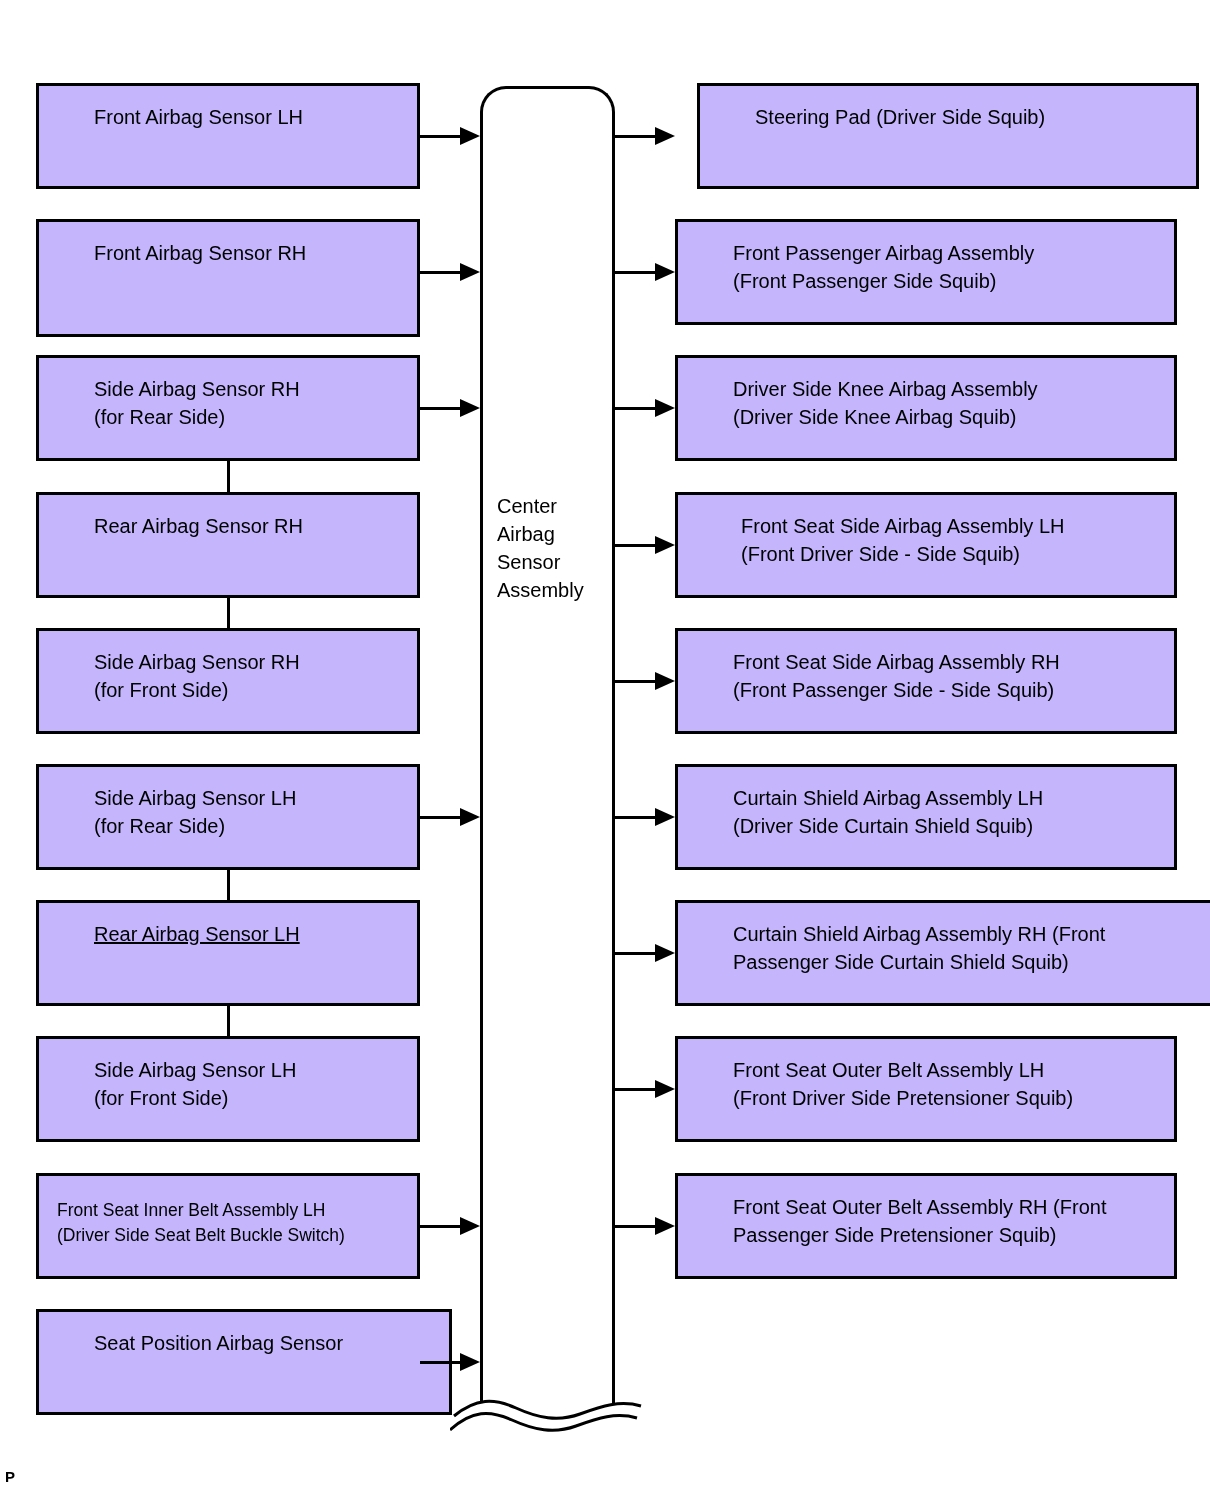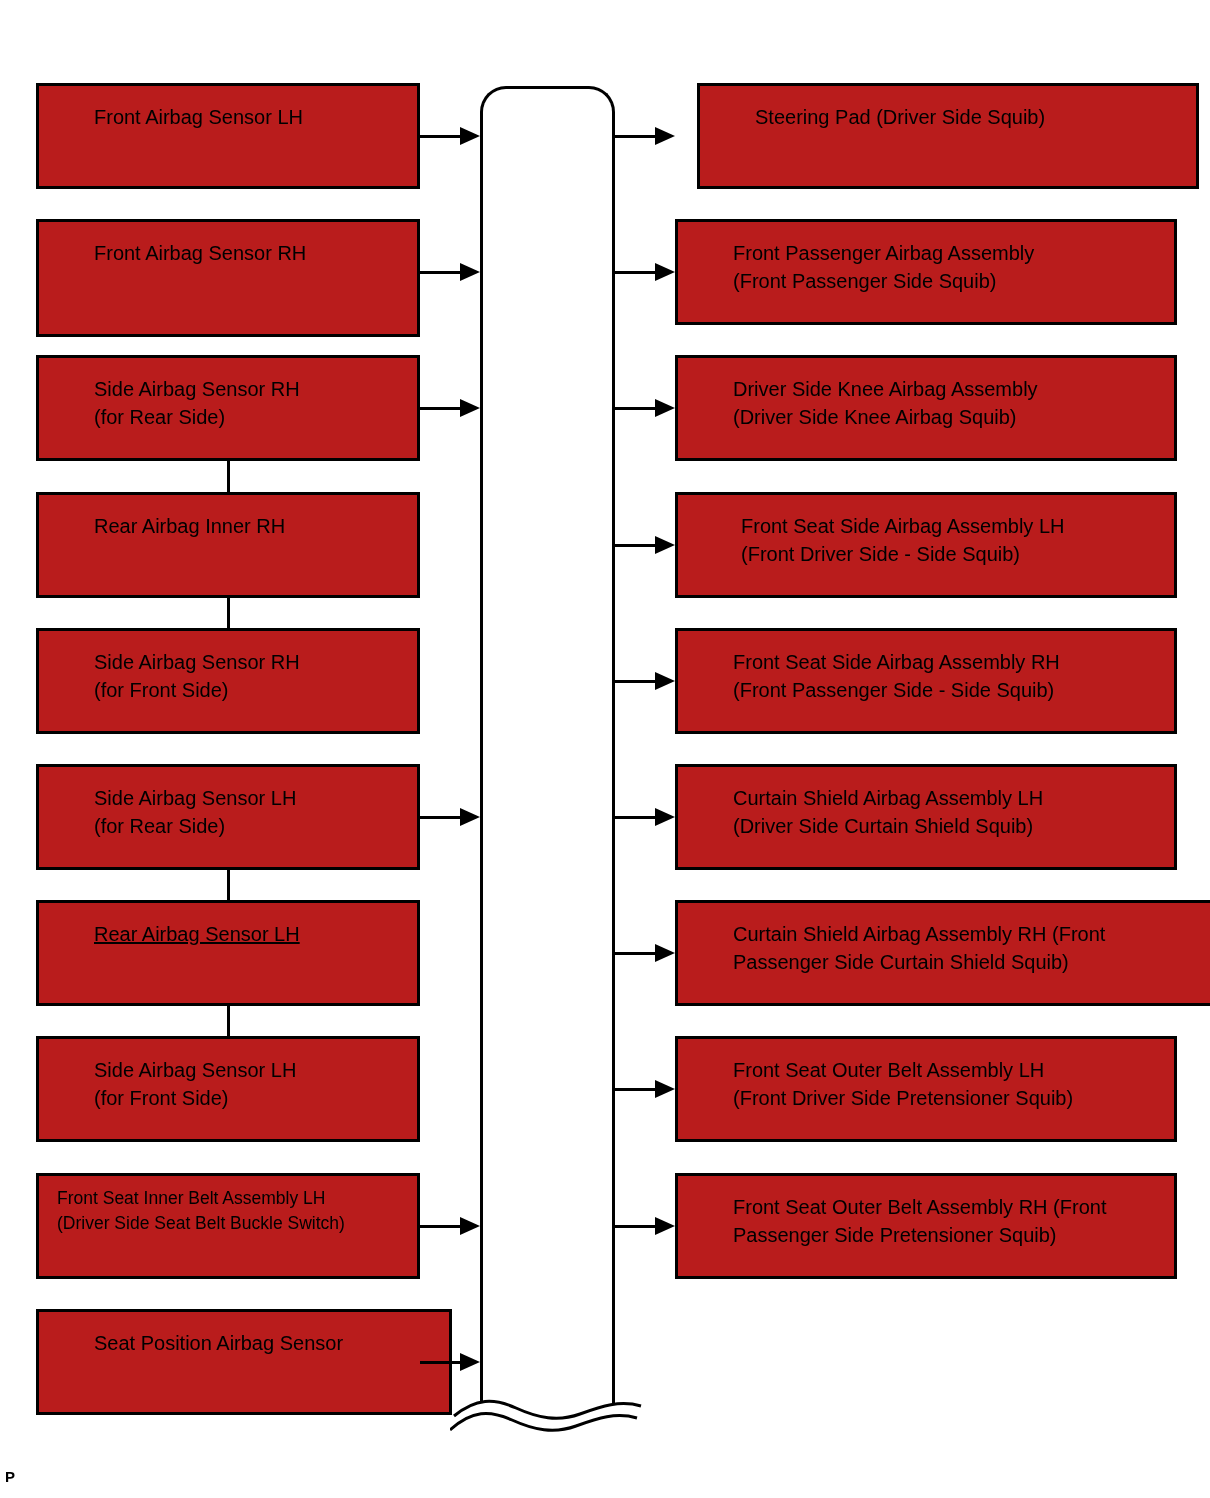--- a/index.html
+++ b/index.html
@@ -7,34 +7,34 @@
     position: relative;
     width: 1210px;
     height: 1498px;
     background: #ffffff;
     font-family: "Liberation Sans", sans-serif;
     color: #000000;
     overflow: hidden;
   }
   .box {
     position: absolute;
-    background: #b91c1c;
+    background: #c4b5fd;
     border: 3px solid #000000;
     box-sizing: border-box;
   }
   .box-label {
     white-space: pre-line;
     font-size: 20px;
     line-height: 28px;
     padding: 17px 8px 0 55px;
   }
   .box-label.small {
     font-size: 17.5px;
     line-height: 25px;
-    padding: 10px 6px 0 18px;
+    padding: 22px 6px 0 18px;
   }
   .hline { position: absolute; height: 3px; background: #000000; }
   .vline { position: absolute; width: 3px; background: #000000; }
   .arrowhead {
     position: absolute; width: 0; height: 0;
     border-top: 9px solid transparent;
     border-bottom: 9px solid transparent;
     border-left: 20px solid #000000;
   }
   #center-assembly {
@@ -62,41 +62,45 @@
     font-weight: bold;
   }
 </style>
 </head>
 <body>
 
 <div id="canvas">
 
   <div id="center-assembly"></div>
 
+  <div id="center-label">Center
+Airbag
+Sensor
+Assembly</div>
 
   <div id="boxes-layer">
       <div class="box" style="left: 36px; top: 83px; width: 384px; height: 106px;">
         <div class="box-label">Front Airbag Sensor LH</div>
       </div>
       <div class="hline" style="left: 420px; top: 135px; width: 42px;"></div>
       <div class="arrowhead" style="left: 460px; top: 127px;"></div>
       <div class="box" style="left: 36px; top: 219px; width: 384px; height: 118px;">
         <div class="box-label">Front Airbag Sensor RH</div>
       </div>
       <div class="hline" style="left: 420px; top: 271px; width: 42px;"></div>
       <div class="arrowhead" style="left: 460px; top: 263px;"></div>
       <div class="box" style="left: 36px; top: 355px; width: 384px; height: 106px;">
         <div class="box-label">Side Airbag Sensor RH
 (for Rear Side)</div>
       </div>
       <div class="hline" style="left: 420px; top: 407px; width: 42px;"></div>
       <div class="arrowhead" style="left: 460px; top: 399px;"></div>
       <div class="vline" style="left: 226.5px; top: 459px; height: 35px;"></div>
       <div class="box" style="left: 36px; top: 492px; width: 384px; height: 106px;">
-        <div class="box-label">Rear Airbag Inner RH</div>
+        <div class="box-label">Rear Airbag Sensor RH</div>
       </div>
       <div class="vline" style="left: 226.5px; top: 596px; height: 34px;"></div>
       <div class="box" style="left: 36px; top: 628px; width: 384px; height: 106px;">
         <div class="box-label">Side Airbag Sensor RH
 (for Front Side)</div>
       </div>
       <div class="box" style="left: 36px; top: 764px; width: 384px; height: 106px;">
         <div class="box-label">Side Airbag Sensor LH
 (for Rear Side)</div>
       </div>

